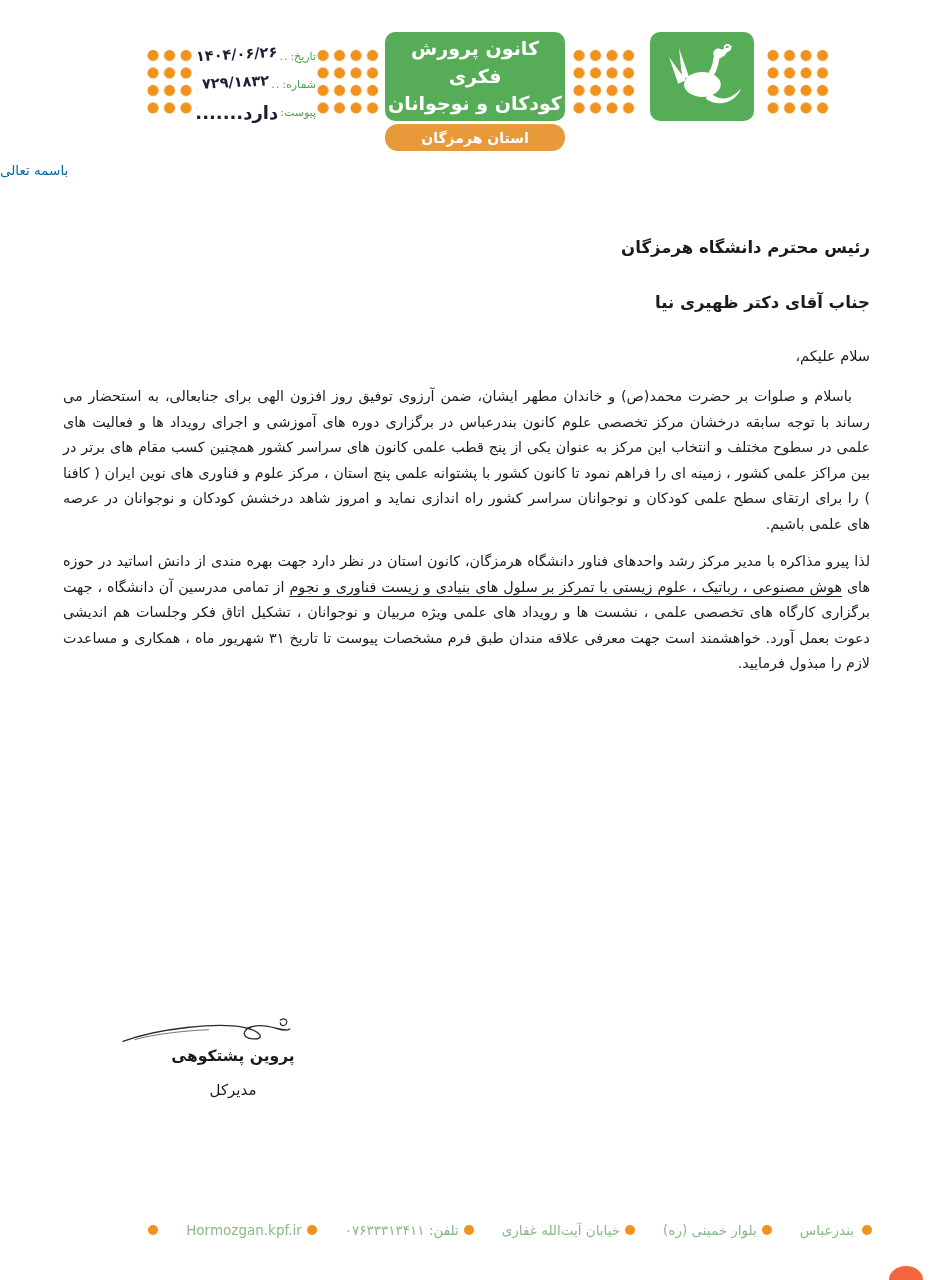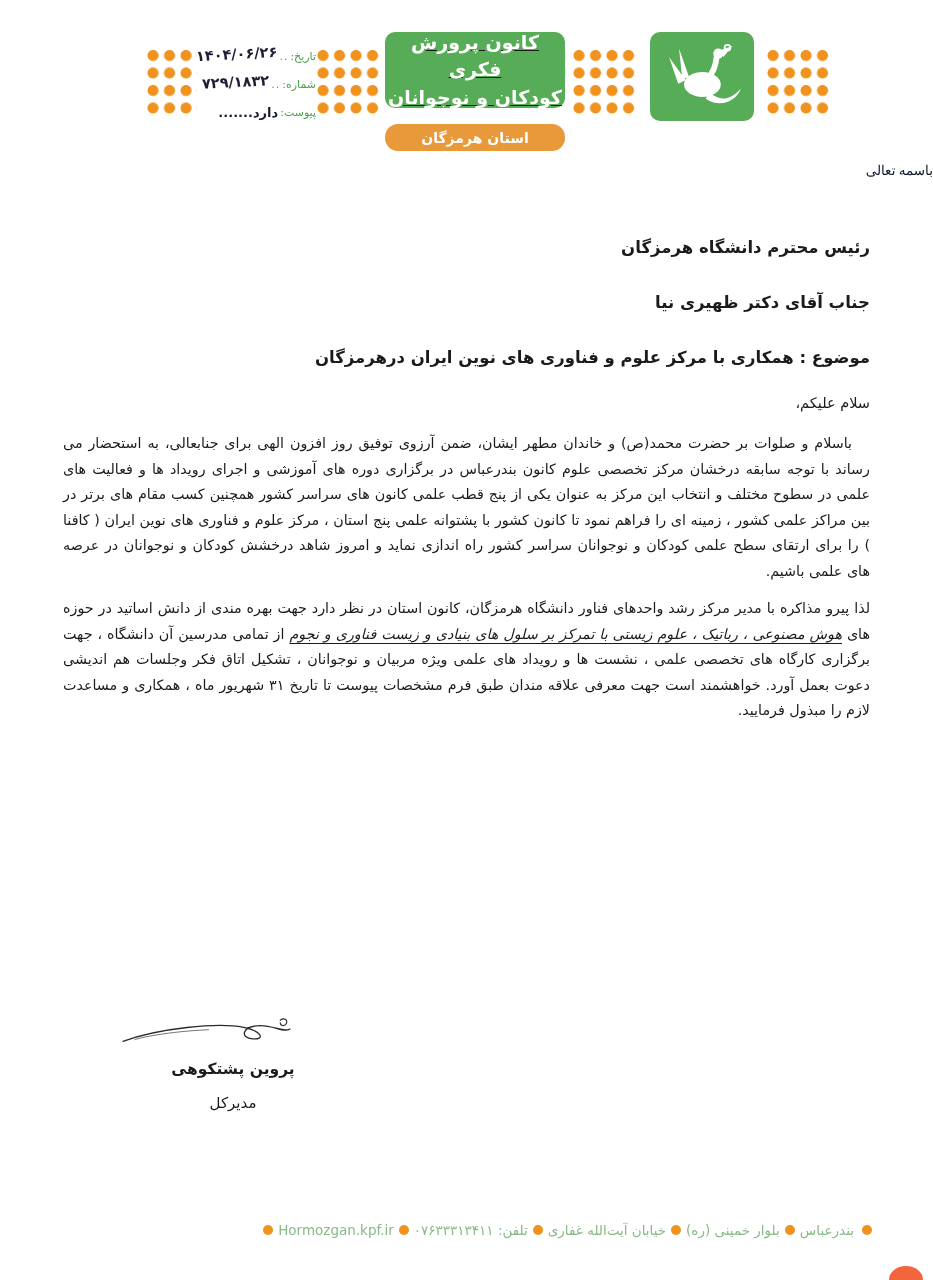--- a/index.html
+++ b/index.html
@@ -26,69 +26,69 @@
   }
   .hdr-row{display:flex;align-items:center;height:20px;white-space:nowrap;}
   .hdr-lbl{color:#4ba24b;font-size:11px;}
   .hdr-dots{color:#4ba24b;font-size:11px;letter-spacing:1px;margin:0 2px;}
   .hdr-val{
     color:#1d1d33;font-weight:bold;font-size:14.5px;
     display:inline-block;transform:rotate(-3deg) translateY(-2px);
     letter-spacing:0.5px;
   }
   .logo-box{
-    position:absolute;left:385px;top:32px;width:180px;height:76px;
+    position:absolute;left:385px;top:32px;width:180px;height:89px;
     background:#57ac57;border-radius:10px;
-    display:flex;align-items:center;justify-content:center;text-align:center;text-decoration:underline;
+    display:flex;align-items:center;justify-content:center;text-align:center;
   }
   .logo-text{color:#ffffff;font-weight:bold;font-size:19px;line-height:1.45;direction:rtl;}
   .province-box{
     position:absolute;left:385px;top:124px;width:180px;height:27px;
     background:#e89a3a;border-radius:13px;
     display:flex;align-items:center;justify-content:center;
   }
   .province-text{color:#ffffff;font-weight:bold;font-size:14px;direction:rtl;}
   .bird-box{
     position:absolute;left:650px;top:32px;width:104px;height:89px;
     background:#57ac57;border-radius:10px;
     display:flex;align-items:center;justify-content:center;
   }
   
   .besmele{
     position:absolute;top:162px;left:0;width:100%;
-    text-align:right;color:#0f172a;font-size:13.5px;direction:rtl;font-family:Liberation Serif, serif;
+    text-align:left;color:#0369a1;font-size:13.5px;direction:rtl;
   }
   
   .letter{
     position:absolute;top:238px;left:63px;right:63px;
     direction:rtl;text-align:right;
   }
   .addr-line{font-weight:bold;font-size:16.5px;margin-bottom:36px;}
   .subject-line{font-weight:bold;font-size:16.5px;margin-bottom:28px;}
   .salutation{font-size:14.5px;margin-bottom:20px;}
   .para{
     font-size:14.3px;line-height:25.5px;text-align:justify;
     margin:0 0 12px 0;
   }
   .para.indent{text-indent:18px;}
-  .u{text-decoration:underline;text-underline-offset:4px;text-decoration-thickness:1px;font-style:italic;}
+  .u{text-decoration:underline;text-underline-offset:4px;text-decoration-thickness:1px;}
   
   .sig-block{
     position:absolute;left:158px;top:1008px;width:150px;text-align:center;direction:rtl;
   }
   .sig-scribble{display:block;margin:0 auto -8px auto;}
-  .sig-name{font-weight:bold;font-size:15.5px;margin-top:14px;}
+  .sig-name{font-weight:bold;font-size:15.5px;margin-top:1px;}
   .sig-title{font-weight:normal;font-size:15px;margin-top:16px;}
   
   .footer{
     position:absolute;top:1222px;right:58px;left:58px;
     direction:rtl;display:flex;align-items:center;justify-content:flex-start;
     gap:2px;white-space:nowrap;
   }
-  .f-item{color:#87ba87;font-size:13.5px;}
+  .f-item{color:#87ba87;font-size:13.5px;margin-left:23px;}
   .f-item.latin{direction:ltr;unicode-bidi:embed;}
   .f-dot{
     width:10px;height:10px;border-radius:50%;background:#f0921e;
     display:inline-block;margin:0 3px;flex:0 0 auto;
   }
   .f-dot.lead{margin-left:6px;}
   .corner-blob{
     position:absolute;left:889px;top:1266px;width:34px;height:28px;
     background:#f3653c;border-radius:50% 50% 40% 40%;
   }
@@ -109,21 +109,21 @@
       <span class="hdr-dots">..</span>
       <span class="hdr-val">۱۴۰۴/۰۶/۲۶</span>
     </div>
     <div class="hdr-row">
       <span class="hdr-lbl">شماره:</span>
       <span class="hdr-dots">..</span>
       <span class="hdr-val">۷۲۹/۱۸۳۲</span>
     </div>
     <div class="hdr-row">
       <span class="hdr-lbl">پیوست:</span>
-      <span class="hdr-dots" style="font-size:13px;color:#1d1d33;font-weight:bold;">دارد.......</span>
+      <span class="hdr-dots" style="font-size:18px;color:#1d1d33;font-weight:bold;">دارد.......</span>
     </div>
   </div>
 
   <div class="logo-box">
     <div class="logo-text">
       <div>کانون پرورش فکری</div>
       <div>کودکان و نوجوانان</div>
     </div>
   </div>
 
@@ -144,21 +144,20 @@
       <path d="M58 46 C 66 38, 68 30, 69 20" stroke="#ffffff" stroke-width="7" fill="none" stroke-linecap="round"></path>
       <circle cx="82" cy="9" r="3.4" fill="none" stroke="#ffffff" stroke-width="2.2"></circle>
     </svg>
   </div>
 
   <div class="besmele">باسمه تعالی</div>
 
   <div class="letter">
     <div class="addr-line">رئیس محترم دانشگاه هرمزگان</div>
     <div class="addr-line">جناب آقای دکتر ظهیری نیا</div>
-    <div class="subject-line">موضوع : همکاری با مرکز علوم و فناوری های نوین ایران درهرمزگان</div>
     <div class="salutation">سلام علیکم،</div>
     <p class="para indent">باسلام و صلوات بر حضرت محمد(ص) و خاندان مطهر ایشان، ضمن آرزوی توفیق روز افزون الهی برای جنابعالی، به استحضار می رساند با توجه سابقه درخشان مرکز تخصصی علوم کانون بندرعباس در برگزاری دوره های آموزشی و اجرای رویداد ها و فعالیت های علمی در سطوح مختلف و انتخاب این مرکز به عنوان یکی از پنج قطب علمی کانون های سراسر کشور همچنین کسب مقام های برتر در بین مراکز علمی کشور ، زمینه ای را فراهم نمود تا کانون کشور با پشتوانه علمی پنج استان ، مرکز علوم و فناوری های نوین ایران ( کافنا ) را برای ارتقای سطح علمی کودکان و نوجوانان سراسر کشور راه اندازی نماید و امروز شاهد درخشش کودکان و نوجوانان در عرصه های علمی باشیم.</p>
     <p class="para"><span>لذا پیرو مذاکره با مدیر مرکز رشد واحدهای فناور دانشگاه هرمزگان، کانون استان در نظر دارد جهت بهره مندی از دانش اساتید در حوزه های </span><span class="u">هوش مصنوعی ، رباتیک ، علوم زیستی با تمرکز بر سلول های بنیادی و زیست فناوری و نجوم</span><span> از تمامی مدرسین آن دانشگاه ، جهت برگزاری کارگاه های تخصصی علمی ، نشست ها و رویداد های علمی ویژه مربیان و نوجوانان ، تشکیل اتاق فکر وجلسات هم اندیشی دعوت بعمل آورد. خواهشمند است جهت معرفی علاقه مندان طبق فرم مشخصات پیوست تا تاریخ ۳۱ شهریور ماه ، همکاری و مساعدت لازم را مبذول فرمایید.</span></p>
   </div>
 
   <div class="sig-block">
     <svg class="sig-scribble" width="190" height="46" viewBox="0 0 230 55">
       <path d="M6 40 C 50 24, 120 17, 152 23 C 172 27, 180 38, 163 37 C 147 36, 150 21, 172 21 C 190 21, 201 30, 208 25" stroke="#2b2b2b" fill="none" stroke-width="1.6" stroke-linecap="round"></path>
       <path d="M196 15 c 3 -4, 10 -2, 8 3 c -1.5 4.5, -8 3.5, -7.5 -1" stroke="#2b2b2b" fill="none" stroke-width="1.4"></path>
       <path d="M20 38 c 20 -6, 60 -11, 90 -12" stroke="#2b2b2b" fill="none" stroke-width="0.8"></path>

